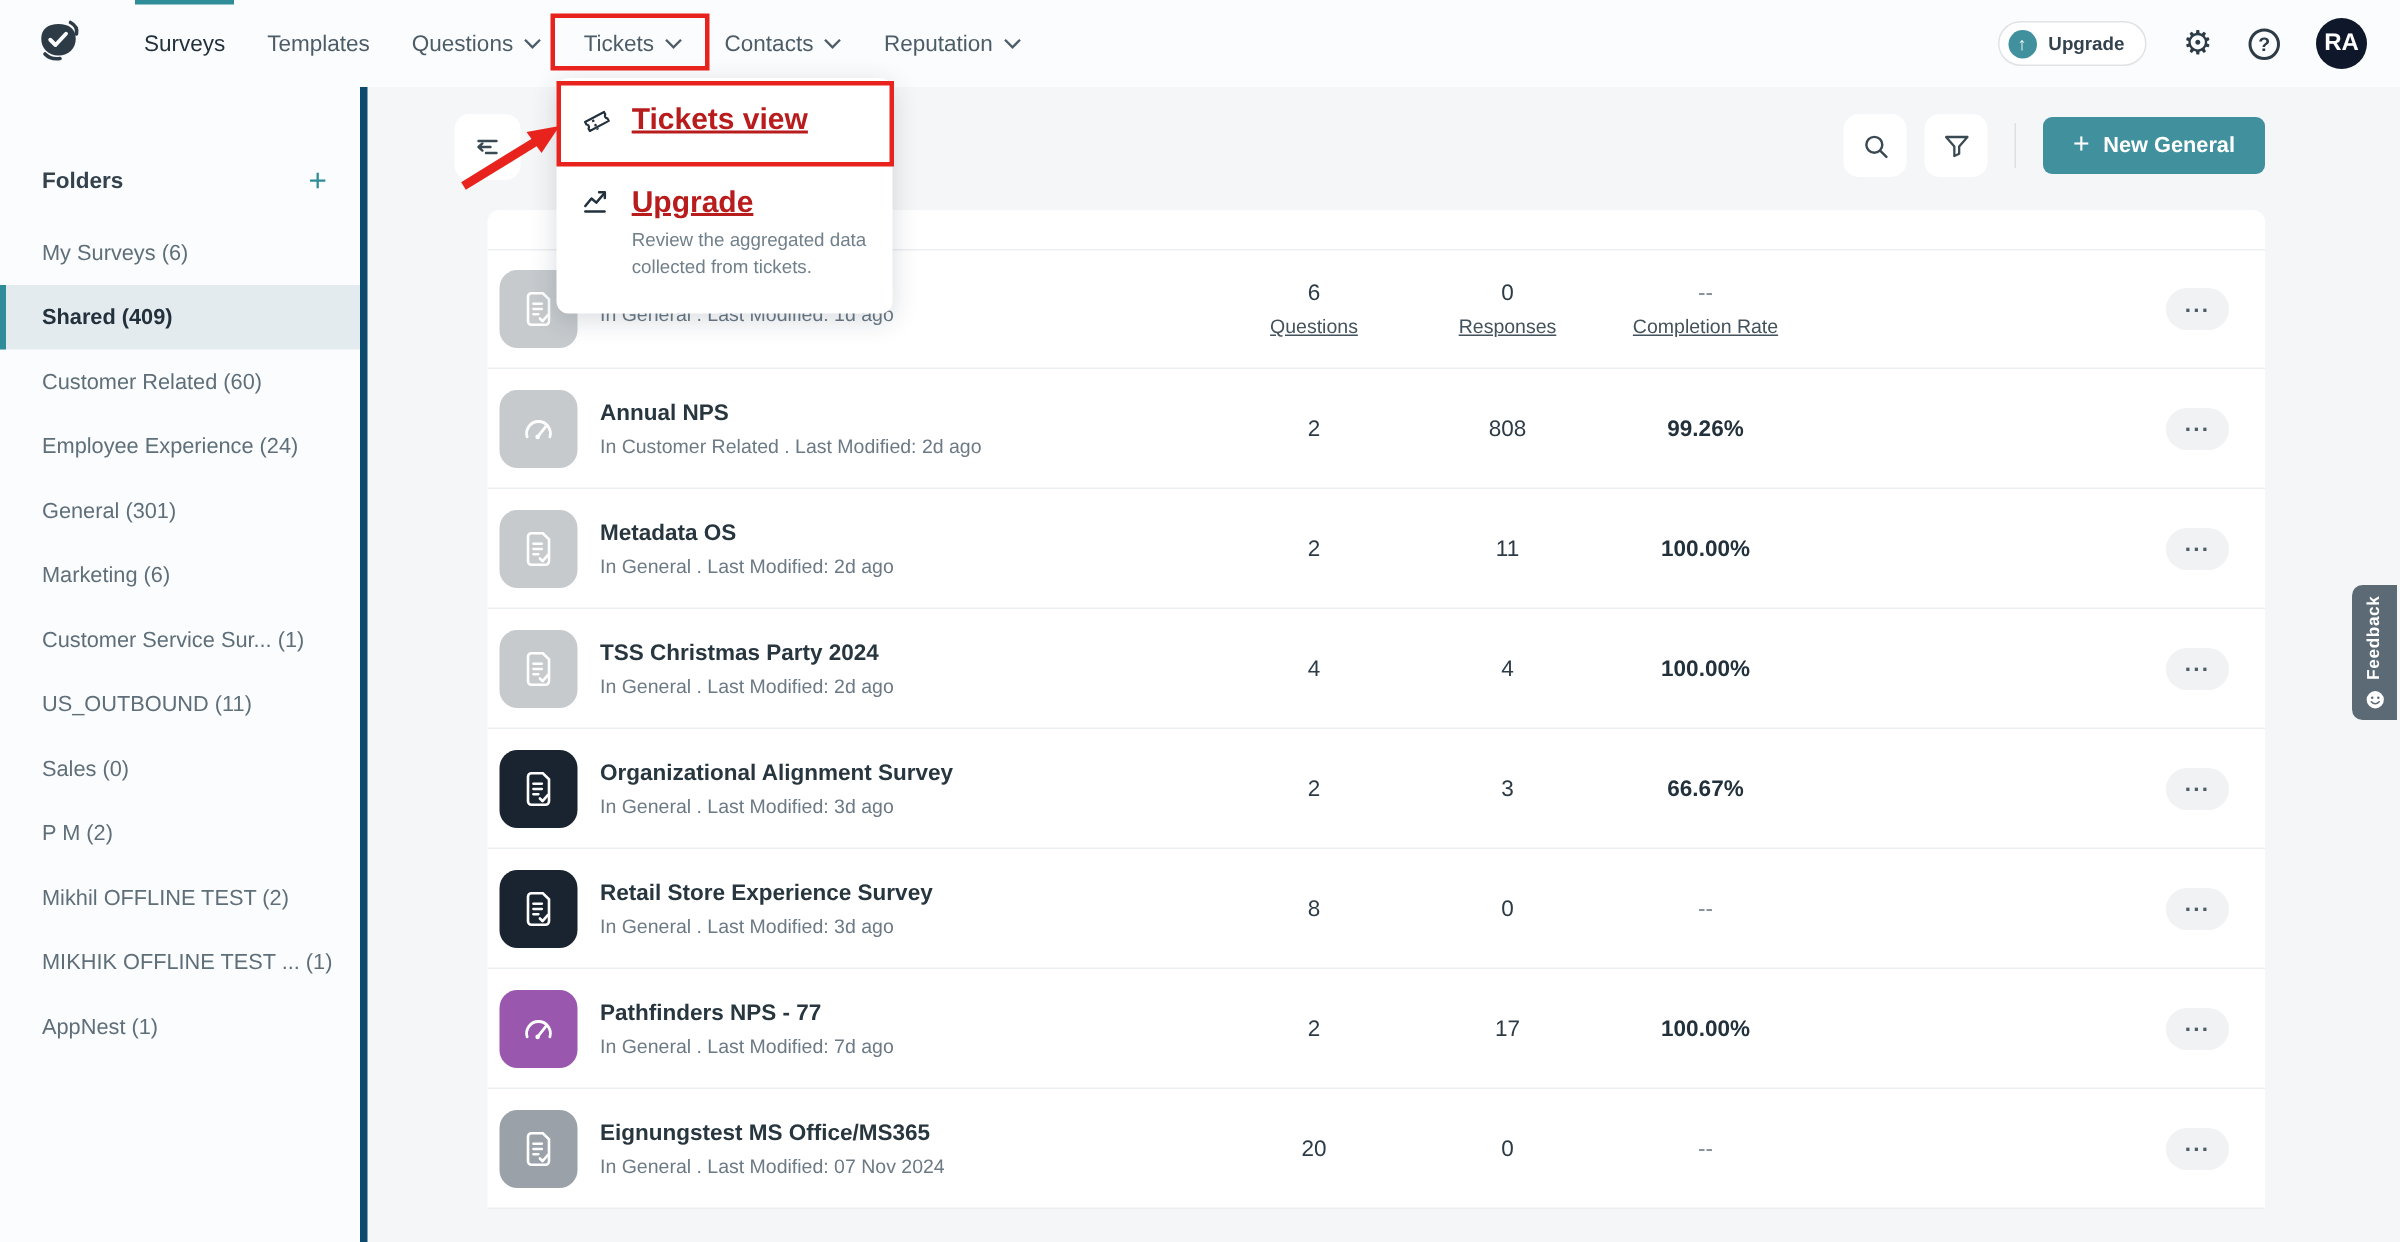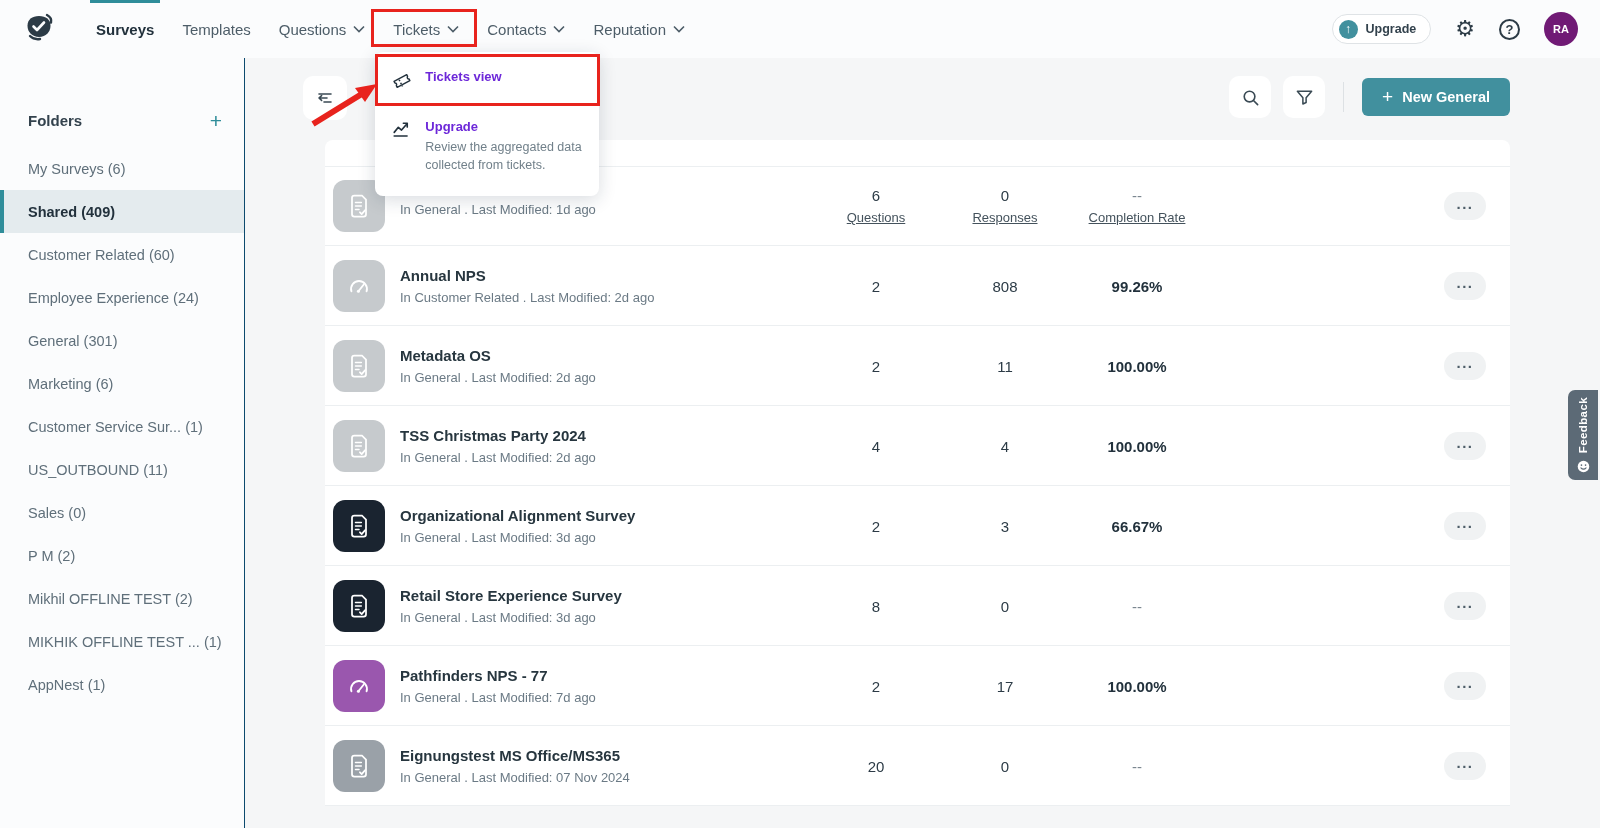--- a/index.html
+++ b/index.html
@@ -3,46 +3,46 @@
 <meta charset="utf-8">
 <style>
   * { margin:0; padding:0; box-sizing:border-box; }
   html,body { width:1600px; height:828px; overflow:hidden; font-family:"Liberation Sans", sans-serif; background:#f5f6f7; color:#2c3b46; }
 
   
   .topbar { position:relative; height:58px; background:#fbfcfd; display:flex; align-items:center; padding:0 22px; z-index:40; }
   .logo { width:34px; height:34px; margin-right:26px; flex:0 0 auto; }
   .nav { display:flex; align-items:stretch; height:58px; }
   .nav-item { position:relative; display:flex; align-items:center; gap:7px; padding:0 14px; font-size:15px; color:#4d5d68; cursor:pointer; }
-  .nav-item.active { color:#22313c; font-weight:700; }
+  .nav-item.active { color:#22313c; font-weight:400; }
   .nav-item.active .topline { position:absolute; top:0; left:8px; right:8px; height:3px; background:#2f8d9a; }
   .chev { width:12px; height:8px; }
   .topbar-right { margin-left:auto; display:flex; align-items:center; gap:24px; }
   .upgrade-btn { display:flex; align-items:center; gap:8px; border:1px solid #dfe3e6; background:#fff; border-radius:16px; height:30px; padding:0 14px 0 6px; font-size:12.5px; font-weight:700; color:#33424d; cursor:pointer; }
   .upgrade-ic { width:19px; height:19px; border-radius:50%; background:#41909e; color:#fff; display:flex; align-items:center; justify-content:center; font-size:12px; }
   .gear { font-size:22px; line-height:1; color:#2c3b46; cursor:pointer; }
   .help { width:21px; height:21px; border:2px solid #2c3b46; border-radius:50%; display:flex; align-items:center; justify-content:center; font-size:13px; font-weight:700; color:#2c3b46; cursor:pointer; }
-  .avatar { width:34px; height:34px; border-radius:50%; background:#701a75; color:#fff; display:flex; align-items:center; justify-content:center; font-size:11px; font-weight:700; cursor:pointer; }
+  .avatar { width:34px; height:34px; border-radius:50%; background:#0f172a; color:#fff; display:flex; align-items:center; justify-content:center; font-size:16px; font-weight:700; cursor:pointer; }
 
   
   .red-box { position:absolute; border:3px solid #e8231d; pointer-events:none; z-index:70; }
   .annot-nav { top:9px; bottom:11px; left:-8px; right:-4px; }
   .annot-arrow { position:absolute; left:-72px; top:72px; width:80px; height:60px; z-index:75; pointer-events:none; }
 
   
   .dropdown { position:absolute; top:52px; left:-4px; width:224px; background:#fff; border-radius:8px; box-shadow:0 4px 18px rgba(20,40,60,.16); z-index:60; padding:2px 0 10px; }
   .dd-item { position:relative; display:flex; gap:12px; padding:15px 16px 12px; cursor:pointer; }
   .dd-ic { width:22px; height:22px; flex:0 0 auto; margin-top:1px; }
-  .dd-title { font-size:13px; font-weight:700; color:#6d28d9; margin-bottom:5px; }
+  .dd-title { font-size:20px; font-weight:700; color:#b91c1c; margin-bottom:5px;text-decoration:underline; }
   .dd-desc { font-size:12.5px; color:#71808a; line-height:1.4; max-width:158px; }
   .annot-dd { top:0; left:0; right:-1px; bottom:-2px; }
 
   
   .shell { display:flex; height:770px; }
-  .sidebar { position:relative; width:245px; flex:0 0 245px; background:#fbfcfd; border-right:1px solid #0c4a6e; }
+  .sidebar { position:relative; width:245px; flex:0 0 245px; background:#fbfcfd; border-right:5px solid #0c4a6e; }
   .folders-head { display:flex; align-items:center; justify-content:space-between; padding:52px 22px 16px 28px; }
   .folders-title { font-size:15px; font-weight:700; color:#33424d; }
   .plus { font-size:21px; color:#2f8d9a; font-weight:400; cursor:pointer; line-height:1; }
   .side-item { height:43px; display:flex; align-items:center; padding-left:28px; font-size:14.5px; color:#5f6f7a; cursor:pointer; }
   .side-item.selected { background:#e4ebee; border-left:4px solid #2f8d9a; padding-left:24px; color:#22313c; font-weight:700; }
 
   .main { flex:1; background:#f5f6f7; }
   .main-head { display:flex; align-items:flex-start; justify-content:space-between; padding:18px 90px 0 58px; }
   .icon-btn { width:44px; height:44px; background:#fff; border:none; border-radius:10px; display:flex; align-items:center; justify-content:center; cursor:pointer; }
   .head-right { display:flex; align-items:center; gap:12px; }

